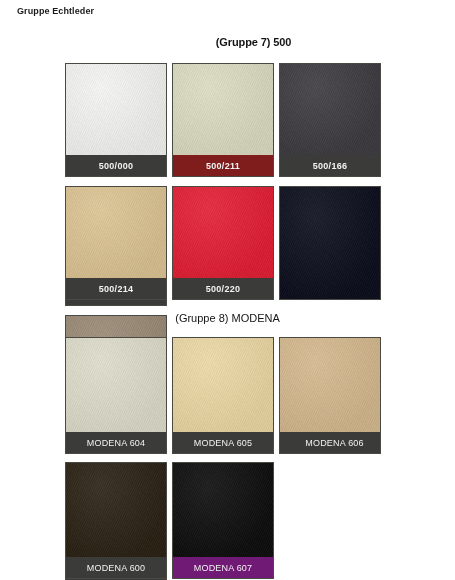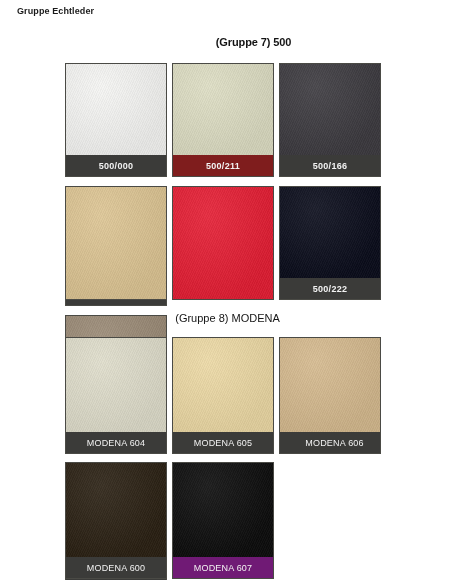--- a/index.html
+++ b/index.html
@@ -128,27 +128,28 @@
   </div>
   <div class="swatch">
     <div class="chip" style="background-color: rgb(207, 197, 173);"></div>
     <div class="label-bar style-code" style="background-color: rgb(59, 59, 57);">500/213</div>
   </div>
 </div>
 
 <div class="swatch-grid" id="grid-500-row2">
   <div class="swatch">
     <div class="chip" style="background-color: rgb(220, 196, 147);"></div>
+    <div class="label-bar style-code" style="background-color: rgb(59, 59, 57);">500/214</div>
   </div>
   <div class="swatch">
     <div class="chip" style="background-color: rgb(228, 30, 52);"></div>
+    <div class="label-bar style-code" style="background-color: rgb(59, 59, 57);">500/220</div>
   </div>
   <div class="swatch">
     <div class="chip" style="background-color: rgb(11, 13, 28);"></div>
-    <div class="label-bar style-code" style="background-color: rgb(59, 59, 57);">500/222</div>
   </div>
   <div class="swatch">
     <div class="chip" style="background-color: rgb(154, 138, 118);"></div>
     <div class="label-bar style-code" style="background-color: rgb(59, 59, 57);">500/224</div>
   </div>
 </div>
 
 <div class="group-heading plain" id="heading-modena">(Gruppe 8) MODENA</div>
 
 <div class="swatch-grid row-modena" id="grid-modena-row1">

